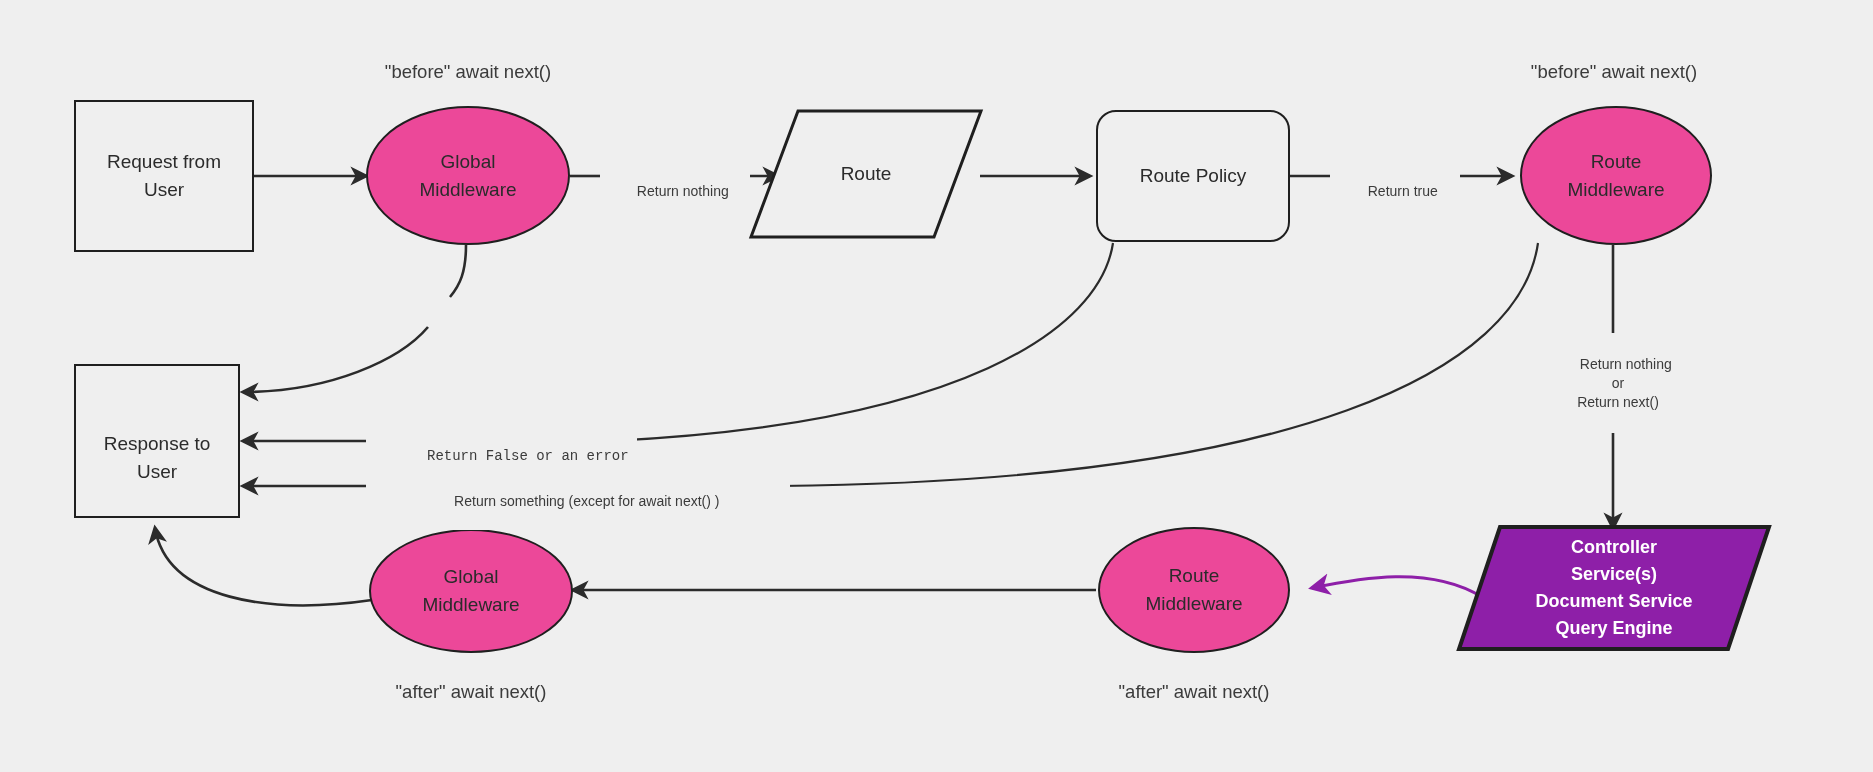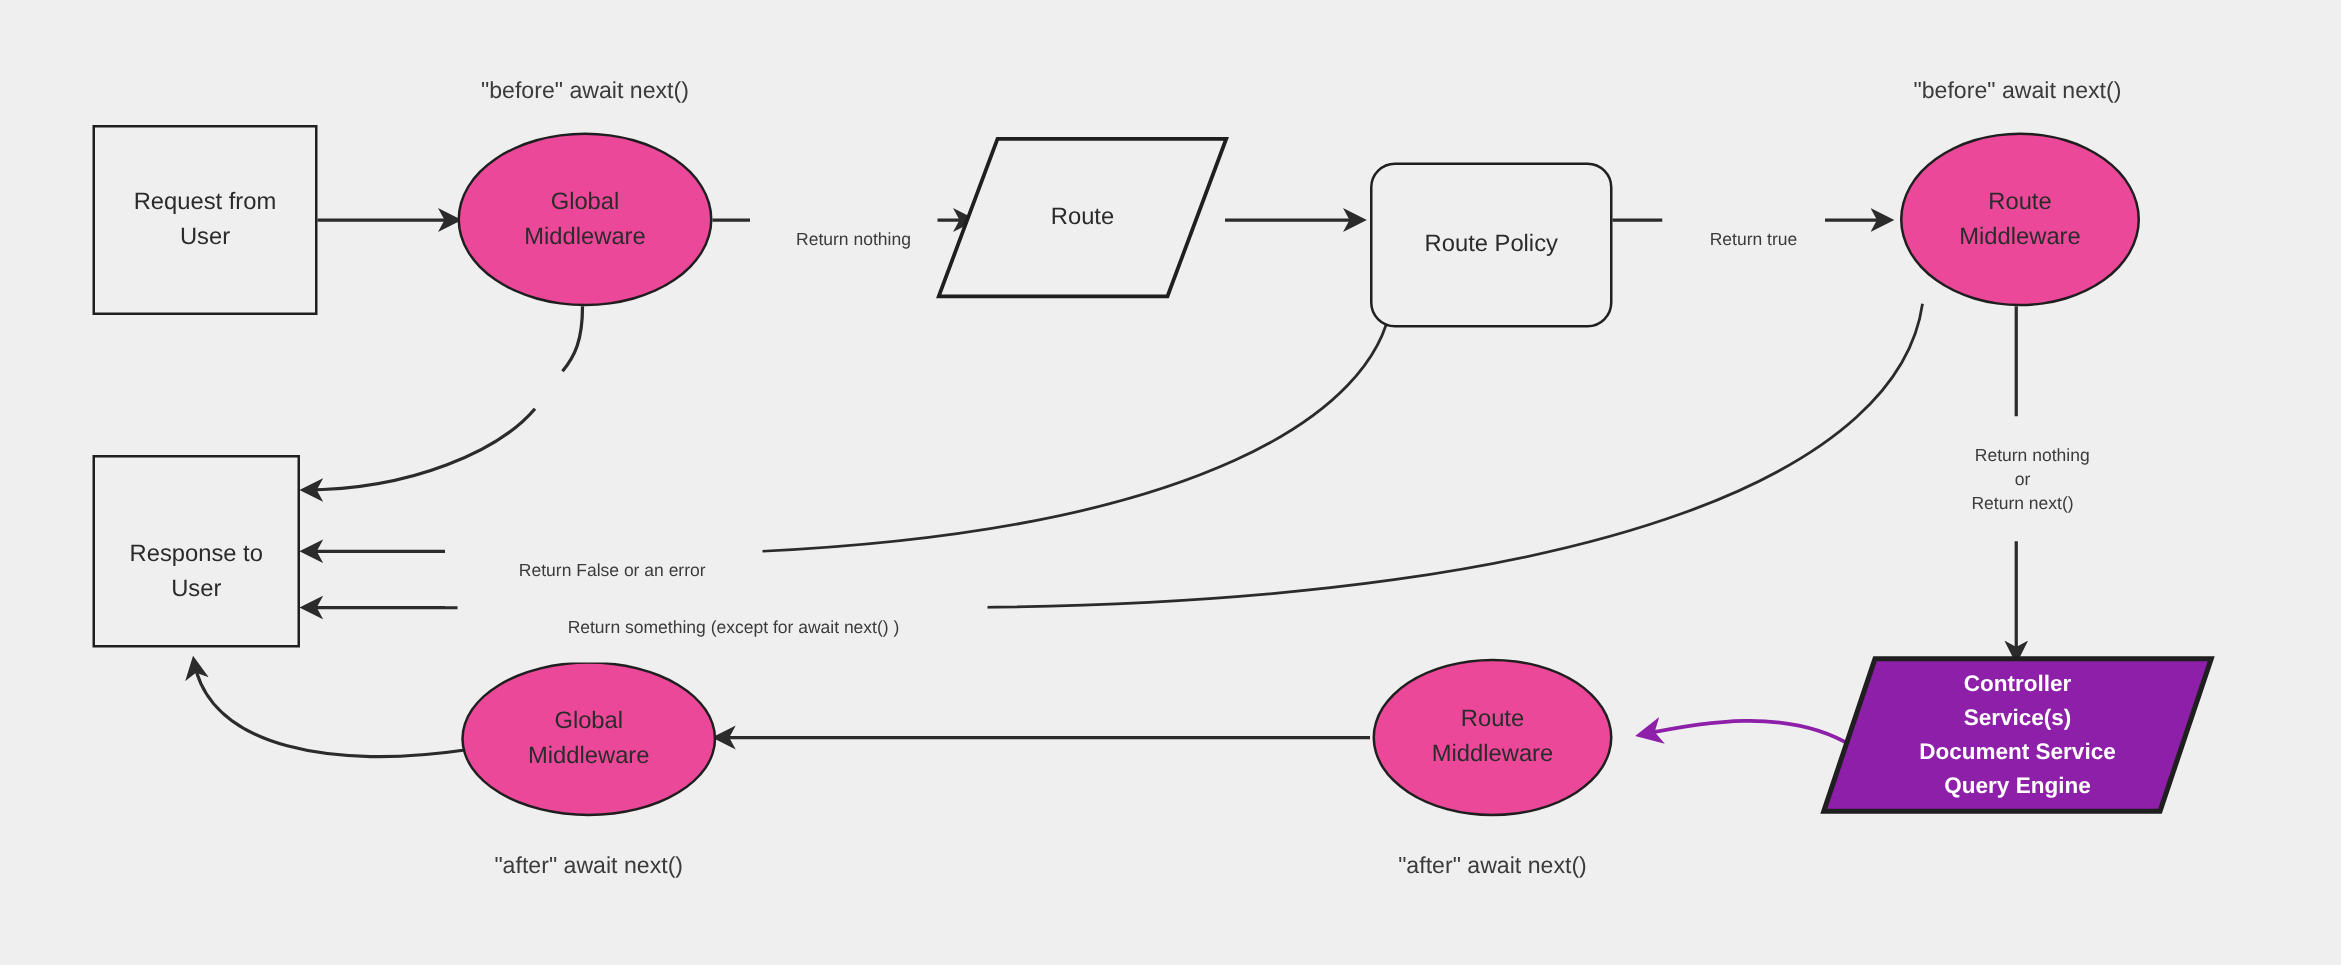--- a/index.html
+++ b/index.html
@@ -148,21 +148,21 @@
 Middleware</span>
   </div>
 
   <div class="node node-para" style="left:748px; top:108px; width:236px; height:132px;">
     <svg class="para-shape" viewBox="0 0 236 132" preserveAspectRatio="none">
       <polygon points="50,3 233,3 186,129 3,129" fill="#efefef" stroke="#1f1f1f" stroke-width="3"></polygon>
     </svg>
     <span class="para-label" style="white-space:pre-line;">Route</span>
   </div>
 
-  <div class="node node-round" style="left:1096px; top:110px; width:194px; height:132px;margin-top:20px;">
+  <div class="node node-round" style="left:1096px; top:110px; width:194px; height:132px;">
     <span style="white-space:pre-line;">Route Policy</span>
   </div>
 
   <div class="node node-ellipse" style="left:1520px; top:106px; width:192px; height:139px;">
     <span style="white-space:pre-line;">Route
 Middleware</span>
   </div>
 
   <div class="node node-rect" style="left:74px; top:364px; width:166px; height:154px;">
     <span style="white-space:pre-line;margin-top:33px;">Response to
@@ -207,21 +207,21 @@
 
   <div class="edge-label" style="left:600px; top:163px; width:140px;">
     <span>Return nothing</span>
   </div>
 
   <div class="edge-label" style="left:1330px; top:163px; width:120px;">
     <span>Return true</span>
   </div>
 
 
-  <div class="edge-label" style="left:356px; top:428px; width:242px;">
+  <div class="edge-label" style="left:385px; top:428px; width:242px;font-family:Liberation Mono, monospace;">
     <span>Return False or an error</span>
   </div>
 
   <div class="edge-label" style="left:368px; top:473px; width:412px;">
     <span>Return something (except for await next() )</span>
   </div>
 
   <div class="edge-label" style="left:1513px; top:333px; width:200px; padding:3px 5px;">
     <span style="white-space:pre-line;">Return nothing
 or

